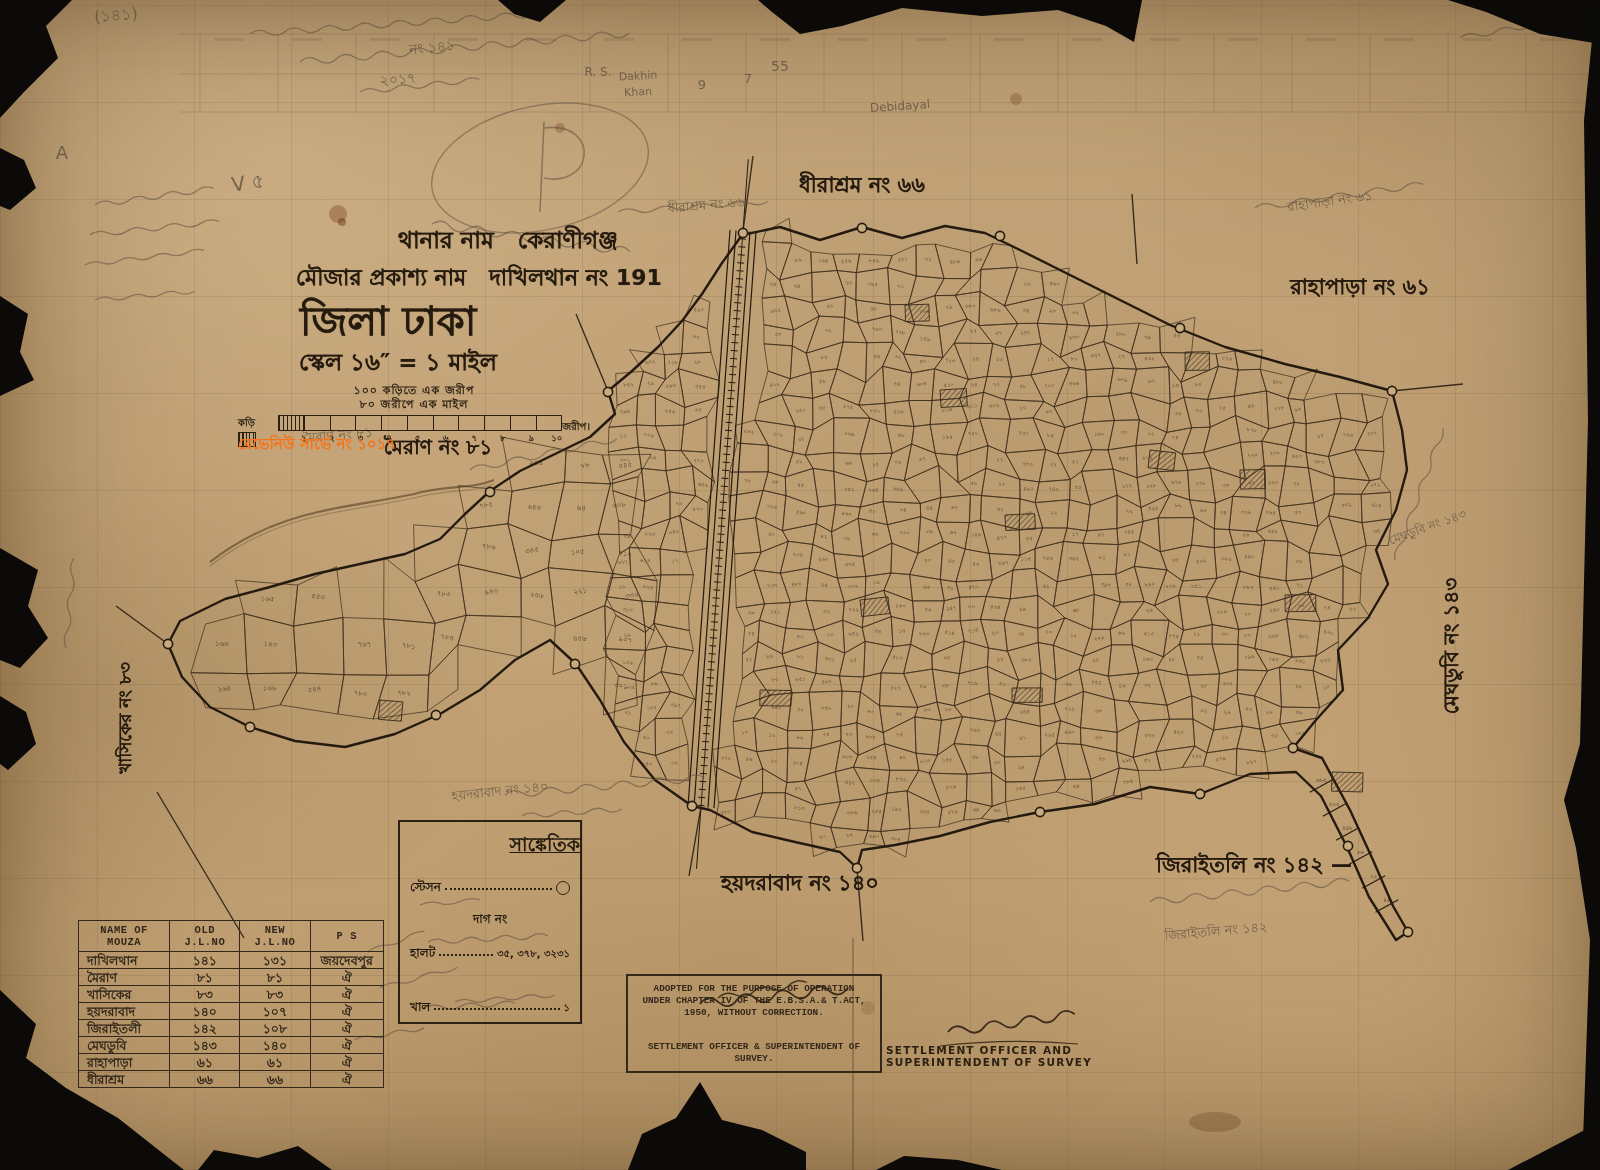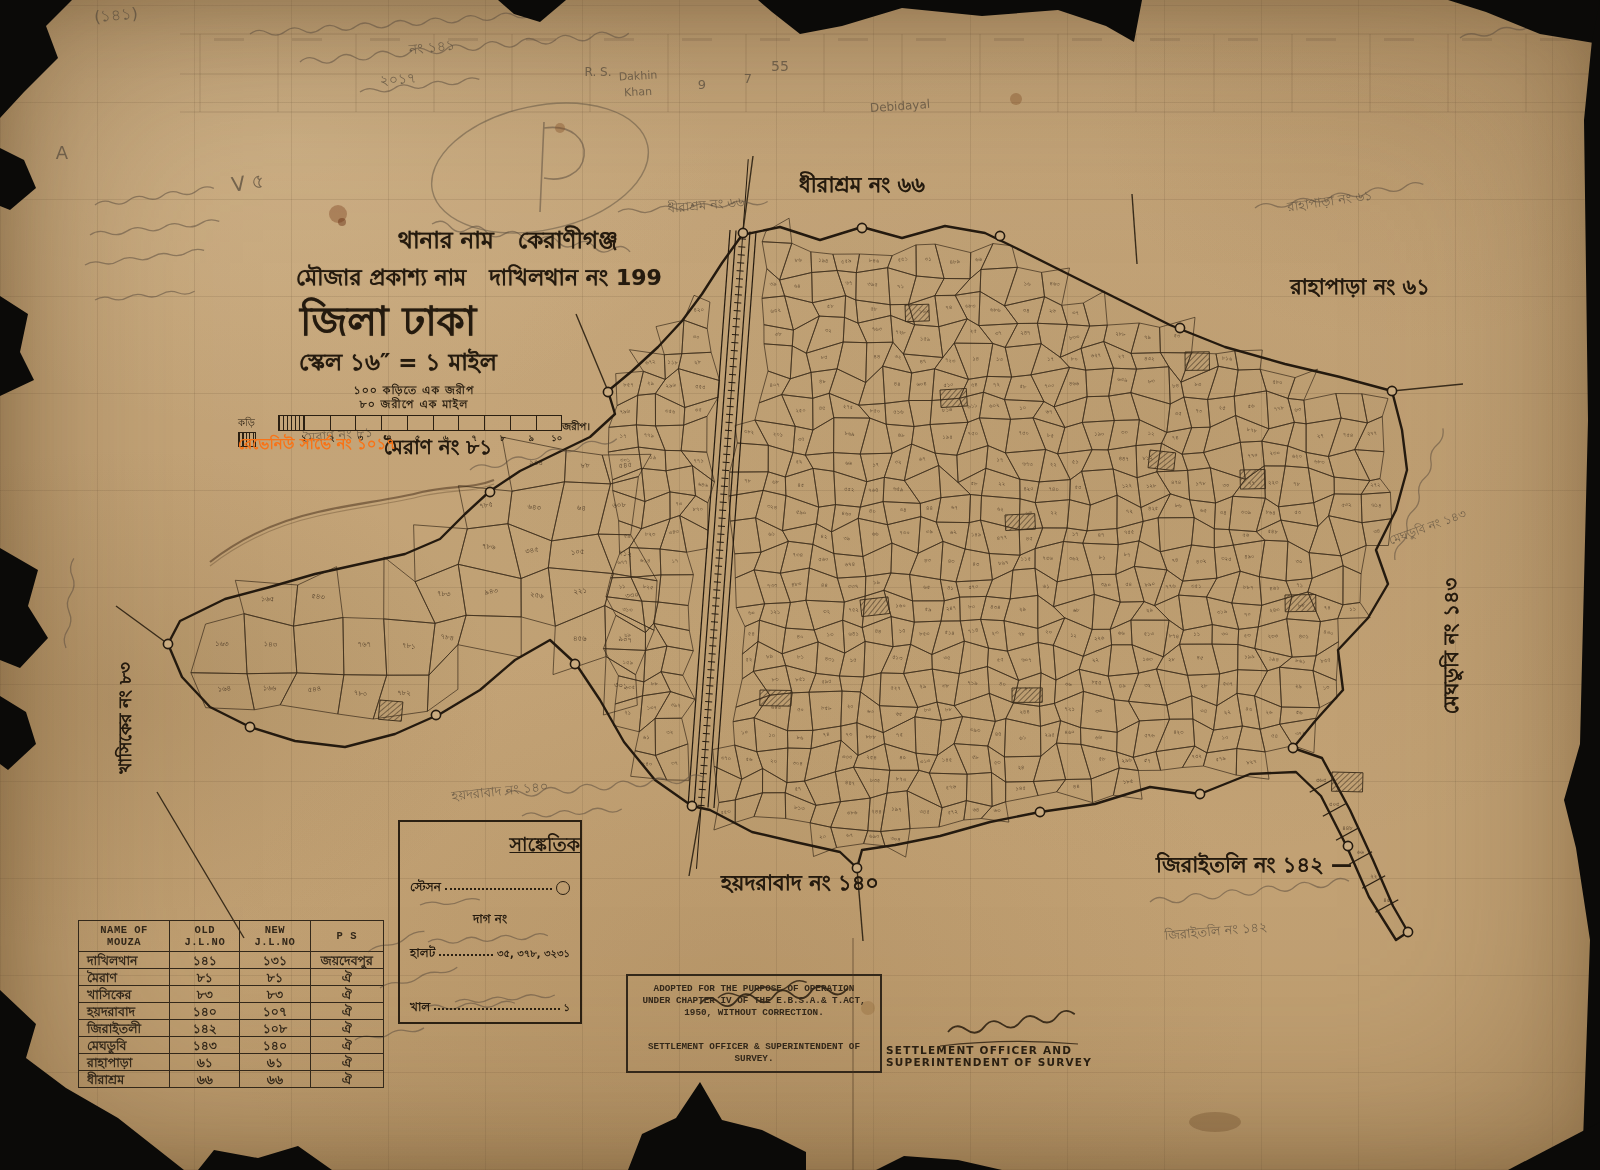--- a/index.html
+++ b/index.html
@@ -19,21 +19,21 @@
       repeating-linear-gradient(90deg,rgba(96,74,48,.15) 0 1px,transparent 1px 97px);}
   svg.layer{position:absolute;left:0;top:0;pointer-events:none;}
   .label-ink{position:absolute;font-weight:700;color:#241a0e;white-space:nowrap;
      text-shadow:0 0 .6px rgba(36,26,14,.55);transform-origin:center;}
   .pencil{position:absolute;color:rgba(92,79,63,.78);white-space:nowrap;transform-origin:center;}
   .title-line{position:absolute;font-weight:700;color:#241a0e;white-space:nowrap;
      text-shadow:0 0 .7px rgba(36,26,14,.6);}
   .scalebar{position:absolute;left:238px;top:384px;width:352px;color:#2b2012;}
   .sb-cap{font-size:11px;font-weight:700;text-align:center;letter-spacing:1px;line-height:14px;}
   .sb-row{display:flex;align-items:flex-start;margin-top:3px;}
-  .sb-kori{width:40px;font-size:10px;font-weight:400;text-align:left;}
+  .sb-kori{width:40px;font-size:10px;font-weight:700;text-align:left;}
   .sb-mini{width:16px;height:13px;border:1.2px solid #2b2012;
      background:repeating-linear-gradient(90deg,#2b2012 0 1.2px,transparent 1.2px 3.4px);}
   .sb-main{flex:1;}
   .sb-bar{display:flex;height:14px;border:1.6px solid #2b2012;}
   .sb-seg{flex:1;border-right:1.6px solid #2b2012;}
   .sb-seg:last-child{border-right:none;}
   .sb-seg.hatched{background:repeating-linear-gradient(90deg,#2b2012 0 1.4px,transparent 1.4px 4px);}
   .sb-ticks{display:flex;font-size:8.5px;font-weight:700;margin-top:1px;}
   .sb-ticks span{flex:1;text-align:right;}
   .sb-right{font-size:10px;font-weight:700;margin-left:0;margin-top:4px;}
@@ -1328,21 +1328,21 @@
     <div class="pencil" style="left: 500px; top: 792px; font-size: 13px; transform: translate(-50%, -50%) rotate(-6deg);">হয়দরাবাদ নং ১৪০</div>
     <div class="pencil" style="left: 1216px; top: 932px; font-size: 13px; transform: translate(-50%, -50%) rotate(-5deg);">জিরাইতলি নং ১৪২</div>
   </div>
 
 <div class="title-line" style="left:398px;top:222px;font-size:23px">
   <span>থানার নাম</span>&nbsp;&nbsp;
   <span>কেরাণীগঞ্জ</span>
 </div>
 <div class="title-line" style="left:296px;top:260px;font-size:22px">
   <span>মৌজার প্রকাশ্য নাম</span>&nbsp;&nbsp;
-  <span>দাখিলথান নং 199</span>
+  <span>দাখিলথান নং 191</span>
 </div>
 <div class="title-line" style="left:300px;top:290px;font-size:40px">জিলা ঢাকা</div>
 <div class="title-line" style="left:299px;top:344px;font-size:23px">স্কেল ১৬″ = ১ মাইল</div>
 
 <div class="scalebar">
   <div class="sb-cap">১০০ কড়িতে এক জরীপ</div>
   <div class="sb-cap">৮০ জরীপে এক মাইল</div>
   <div class="sb-row">
     <div class="sb-kori">
       <span>কড়ি</span>

